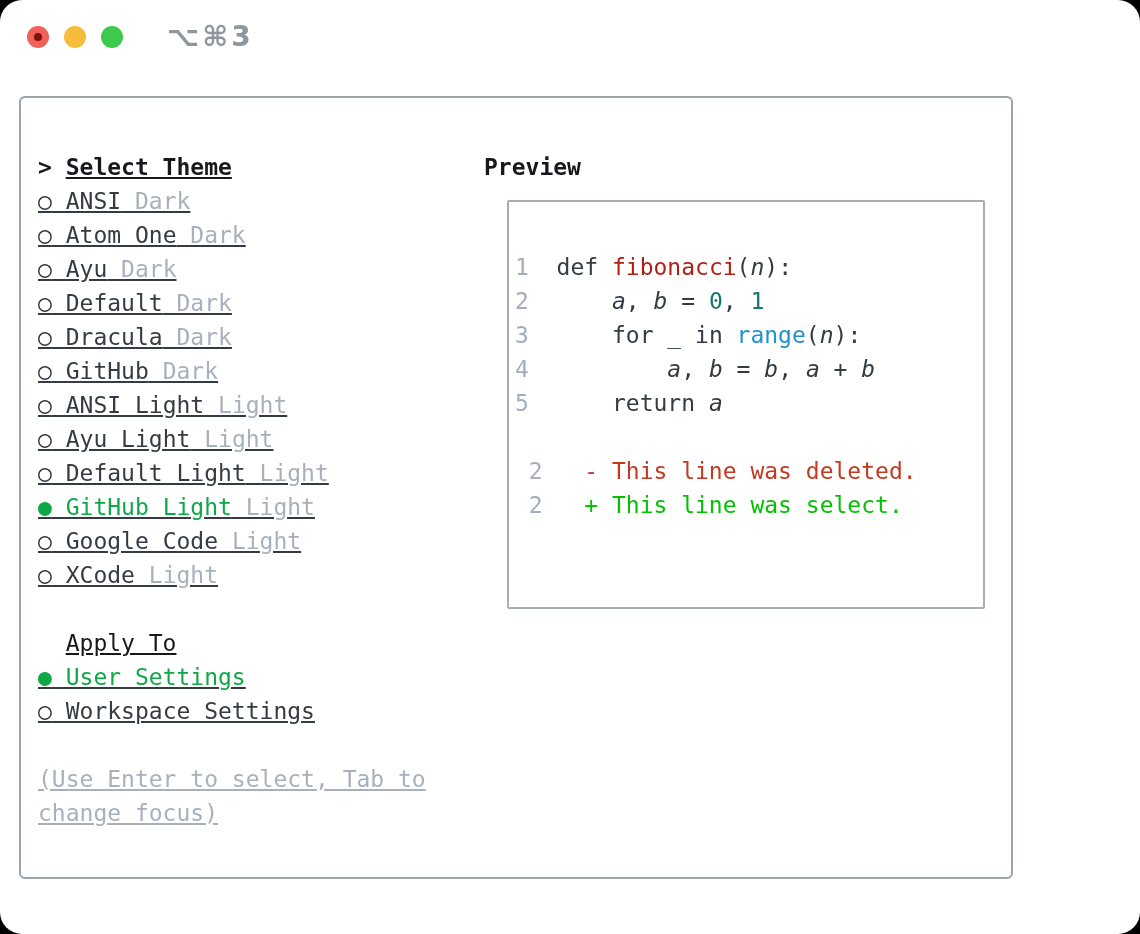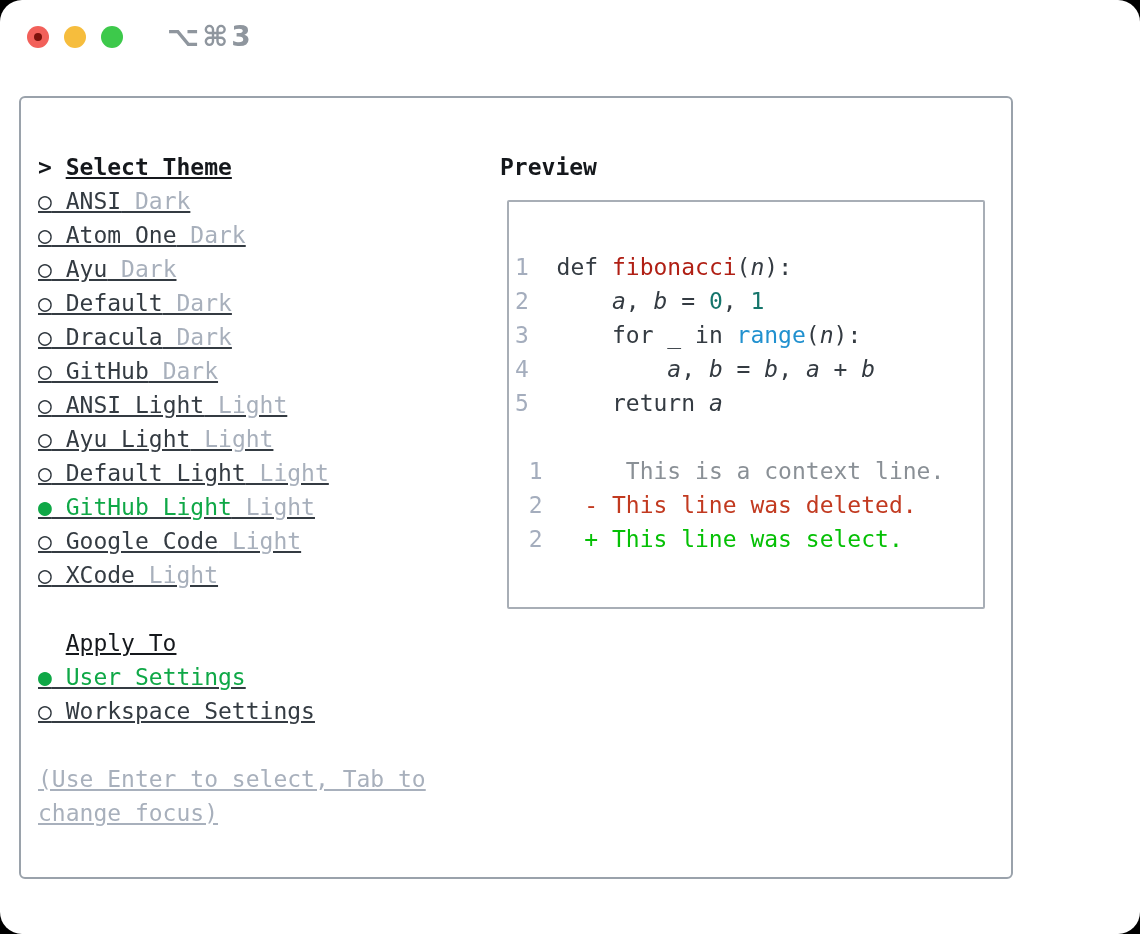--- a/index.html
+++ b/index.html
@@ -26,21 +26,21 @@
   .hmark{display:inline-block;width:2ch;font-weight:bold;color:var(--text-black);}
   .mark{color:var(--text-dark);}
   .mark.sel{color:var(--green);}
   .tname{color:var(--text-dark);margin-top:28px;}
   .tname.sel{color:var(--green);}
   .tvar{color:var(--muted);}
   .apply-header{padding-left:2ch;color:var(--text-black);}
   .help-row{color:var(--muted);}
   .gap{height:34px;}
   
-  .preview-label{position:absolute;left:500px;top:150px;height:34px;line-height:34px;
+  .preview-label{position:absolute;left:484px;top:150px;height:34px;line-height:34px;
                  font-size:23px;font-weight:bold;color:var(--text-black);white-space:pre;}
   .preview-box{position:absolute;left:507px;top:200px;width:478px;height:409px;box-sizing:border-box;
                border:2px solid var(--border-preview);border-radius:2px;padding:48px 0 0 6px;
                background:#fff;}
   .cline{height:34px;line-height:34px;white-space:pre;font-size:23px;color:var(--text-dark);}
   .t-ln{color:var(--line-num);}
   .t-plain{color:var(--text-dark);}
   .t-func{color:var(--fn-red);}
   .t-var{color:var(--text-dark);font-style:italic;}
   .t-numlit{color:var(--num-teal);}
@@ -94,19 +94,18 @@
     </div>
 
     <div class="preview-label">Preview</div>
     <div class="preview-box" id="preview-box">
         <div class="cline"><span class="t-ln">1</span><span class="t-plain">  </span><span class="t-plain">def </span><span class="t-func">fibonacci</span><span class="t-plain">(</span><span class="t-var">n</span><span class="t-plain">):</span></div>
         <div class="cline"><span class="t-ln">2</span><span class="t-plain">      </span><span class="t-var">a</span><span class="t-plain">, </span><span class="t-var">b</span><span class="t-plain"> = </span><span class="t-numlit">0</span><span class="t-plain">, </span><span class="t-numlit">1</span></div>
         <div class="cline"><span class="t-ln">3</span><span class="t-plain">      </span><span class="t-plain">for _ in </span><span class="t-call">range</span><span class="t-plain">(</span><span class="t-var">n</span><span class="t-plain">):</span></div>
         <div class="cline"><span class="t-ln">4</span><span class="t-plain">          </span><span class="t-var">a</span><span class="t-plain">, </span><span class="t-var">b</span><span class="t-plain"> = </span><span class="t-var">b</span><span class="t-plain">, </span><span class="t-var">a</span><span class="t-plain"> + </span><span class="t-var">b</span></div>
         <div class="cline"><span class="t-ln">5</span><span class="t-plain">      </span><span class="t-plain">return </span><span class="t-var">a</span></div>
         <div class="cline"></div>
-        <div class="cline"><span class="t-ln"> 1</span><span class="t-plain">      </span><span class="t-ctx">This is a context line.</span></div>
         <div class="cline"><span class="t-ln"> 2</span><span class="t-plain">   </span><span class="t-del">- This line was deleted.</span></div>
         <div class="cline"><span class="t-ln"> 2</span><span class="t-plain">   </span><span class="t-add">+ This line was select.</span></div>
       </div>
 
   </div>
 </div>
 
 </body></html>

